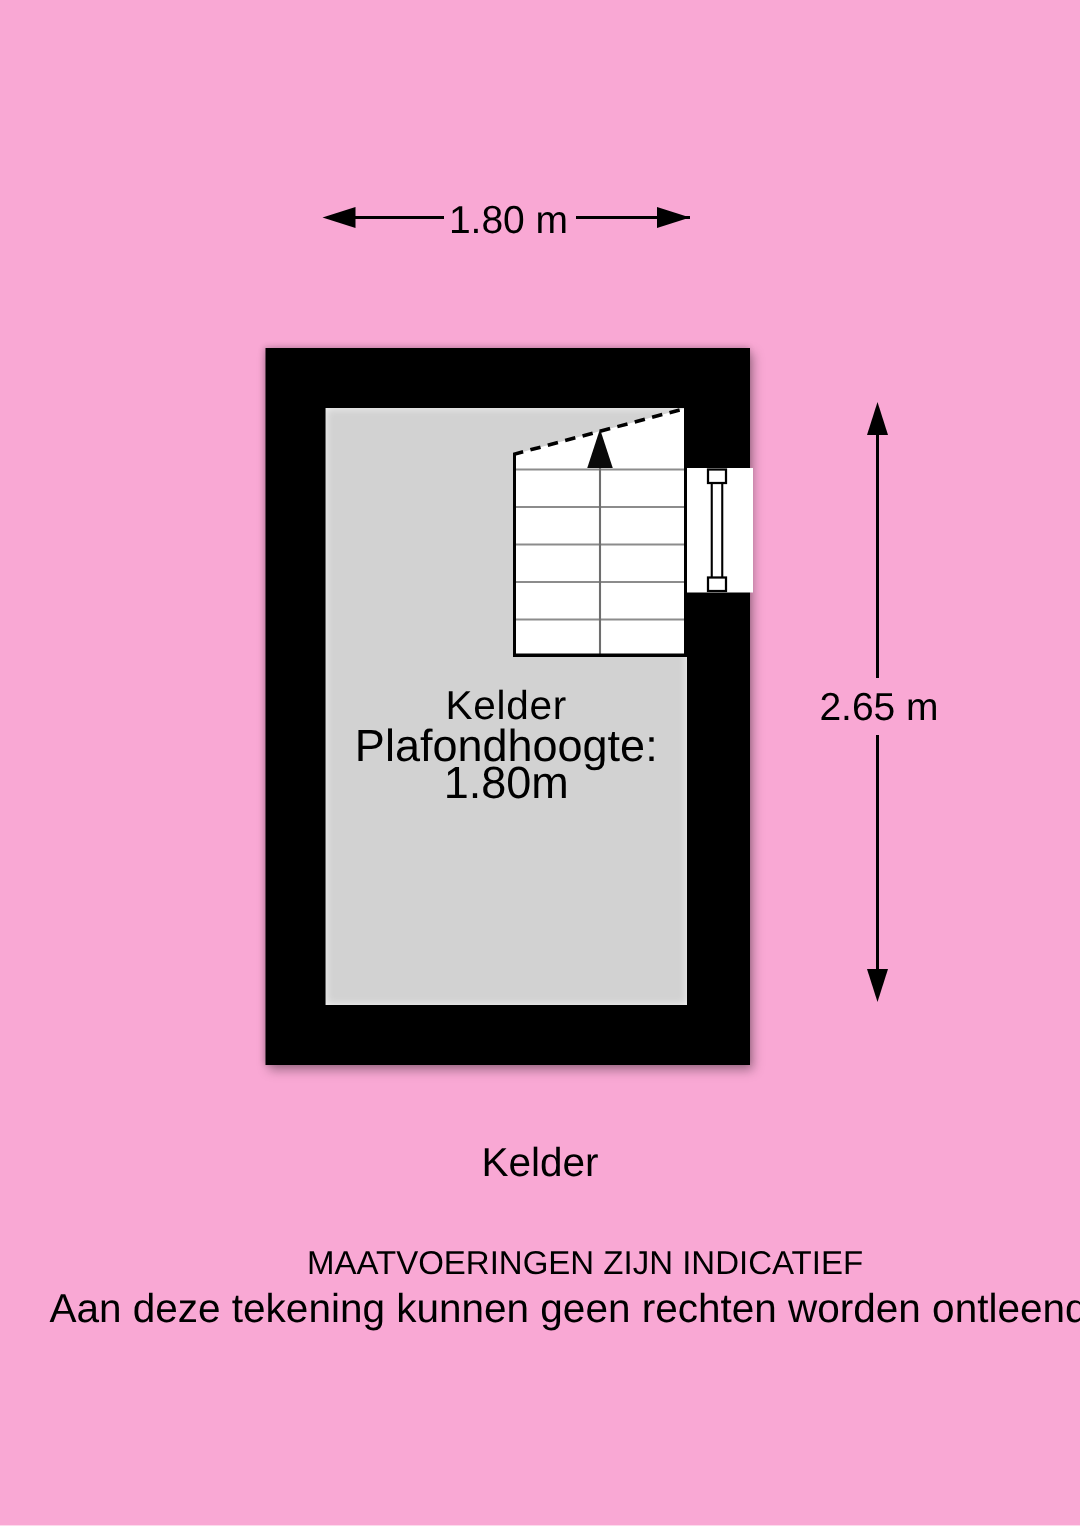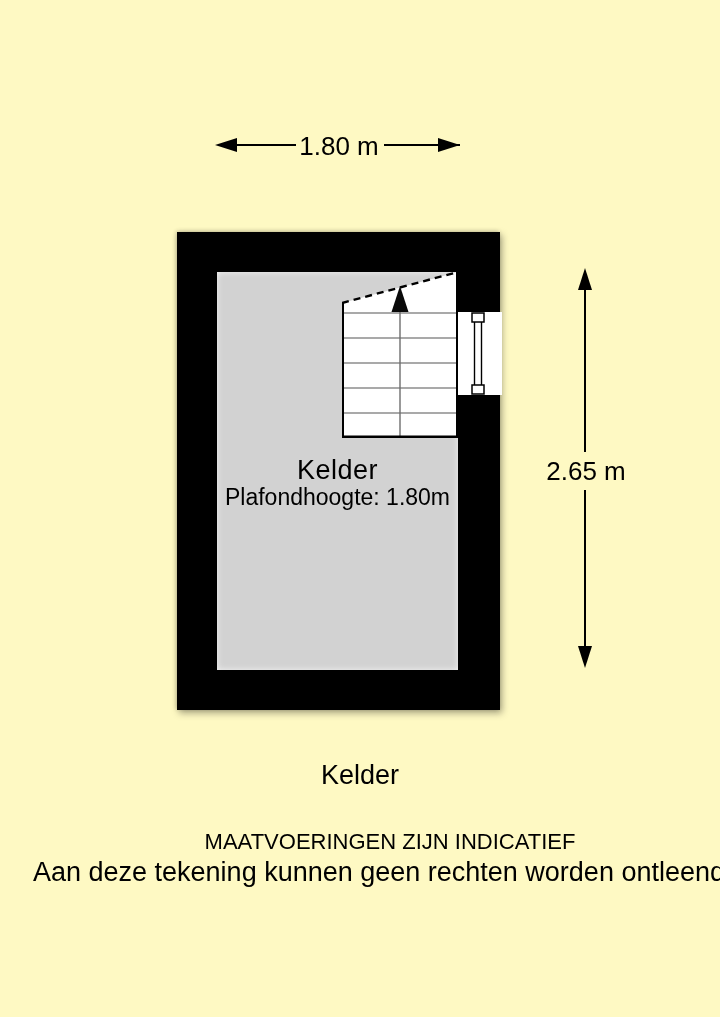--- a/index.html
+++ b/index.html
@@ -1,20 +1,20 @@
 <!DOCTYPE html>
 <html><head>
 <meta charset="utf-8">
 <style>
   html, body { margin: 0; padding: 0; background: #ffffff; }
   .canvas {
     position: relative;
     width: 720px;
     height: 1017px;
-    background: #fef9c3;
+    background: #f9a8d4;
     font-family: "Liberation Sans", "DejaVu Sans", sans-serif;
     color: #000;
     overflow: hidden;
     text-decoration: underline;
   }
   .abs { position: absolute; }
 
   
   .dim-line-h { position: absolute; height: 2px; background: #000; }
   .dim-line-v { position: absolute; width: 2px; background: #000; }
@@ -37,21 +37,21 @@
   .room {
     position: absolute; left: 217px; top: 272px; width: 241px; height: 398px;
     background: #d2d2d2;
     box-shadow: inset 0 0 6px rgba(255,255,255,0.75);
   }
   .stairs-svg { position: absolute; left: 342px; top: 272px; width: 116px; height: 166px; }
   .window-svg { position: absolute; left: 455px; top: 308px; width: 48px; height: 92px; }
 
   .room-label-block { position: absolute; left: 217px; width: 241px; text-align: center; }
   .room-name { top: 456px; font-size: 27px; line-height: 28px; letter-spacing: 0.5px; }
-  .ceiling-height { top: 485px; font-size: 23px; line-height: 25px; }
+  .ceiling-height { top: 485px; font-size: 30px; line-height: 25px; }
 
   
   .caption { position: absolute; left: 0; width: 720px; text-align: center; white-space: nowrap; }
   .floor-caption { top: 761px; font-size: 27px; line-height: 28px; }
   .disclaimer-1 { top: 827px; font-size: 22px; line-height: 30px; padding-left: 30px; }
   .disclaimer-2 { top: 857px; font-size: 27px; line-height: 30px; margin-left: 19px; }
 </style>
 </head>
 <body>
 

